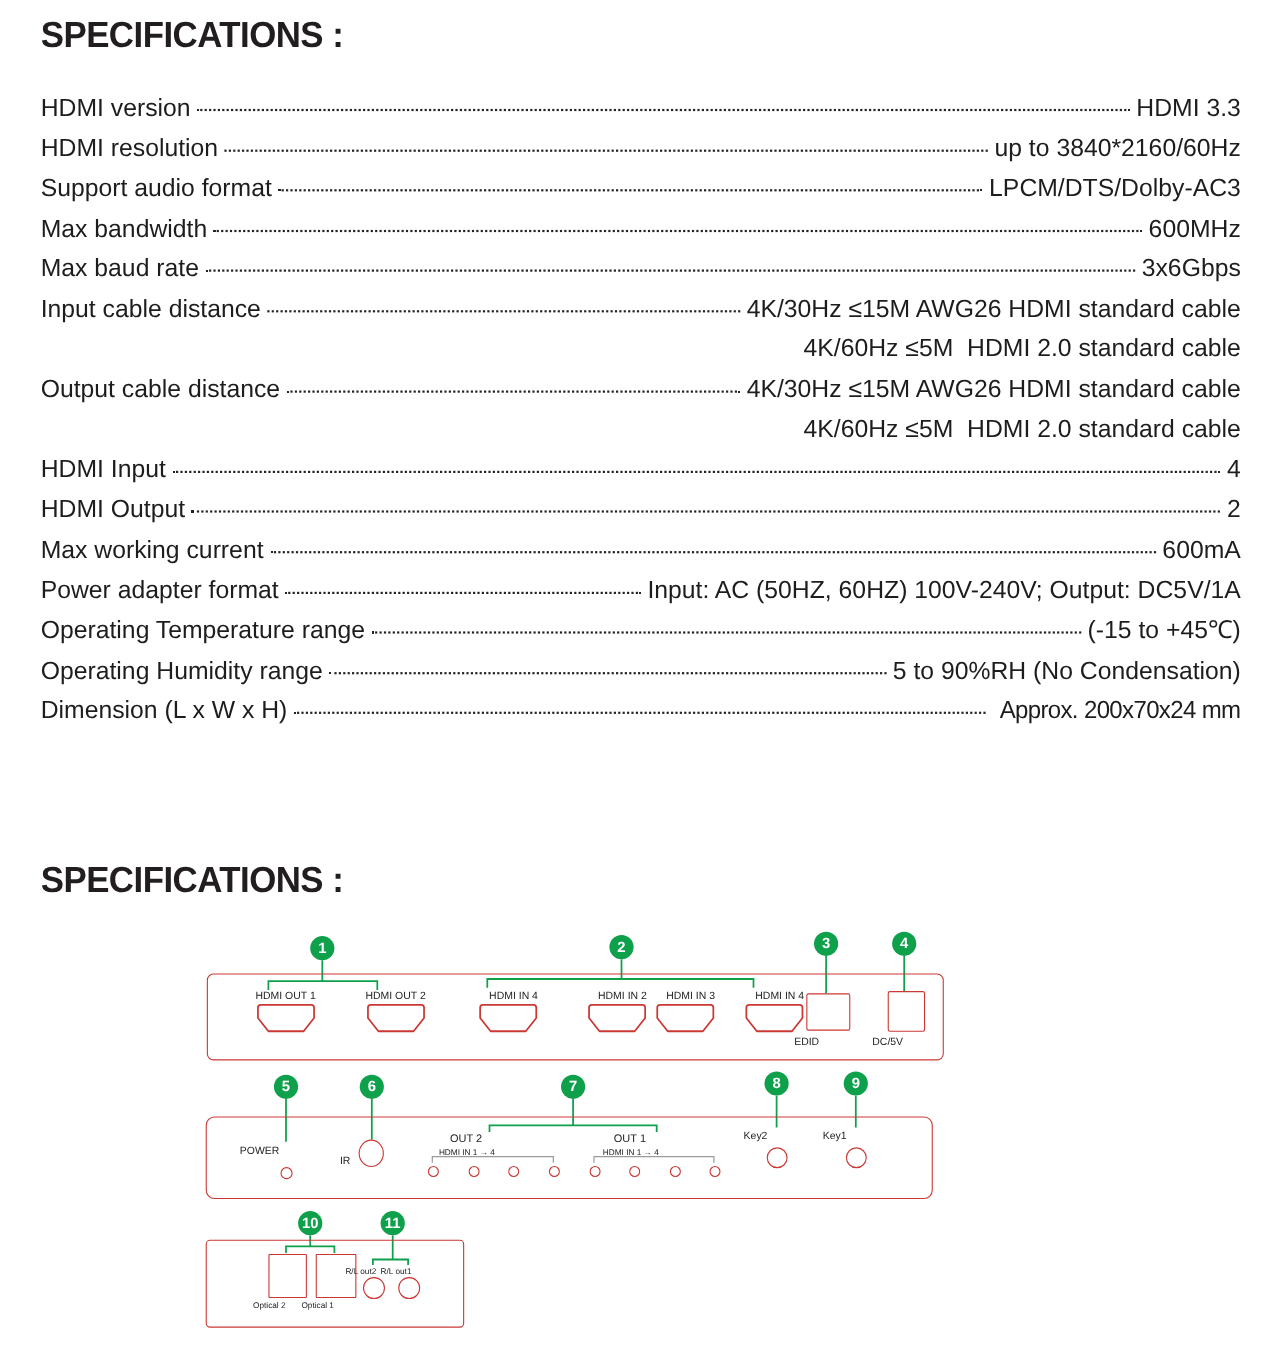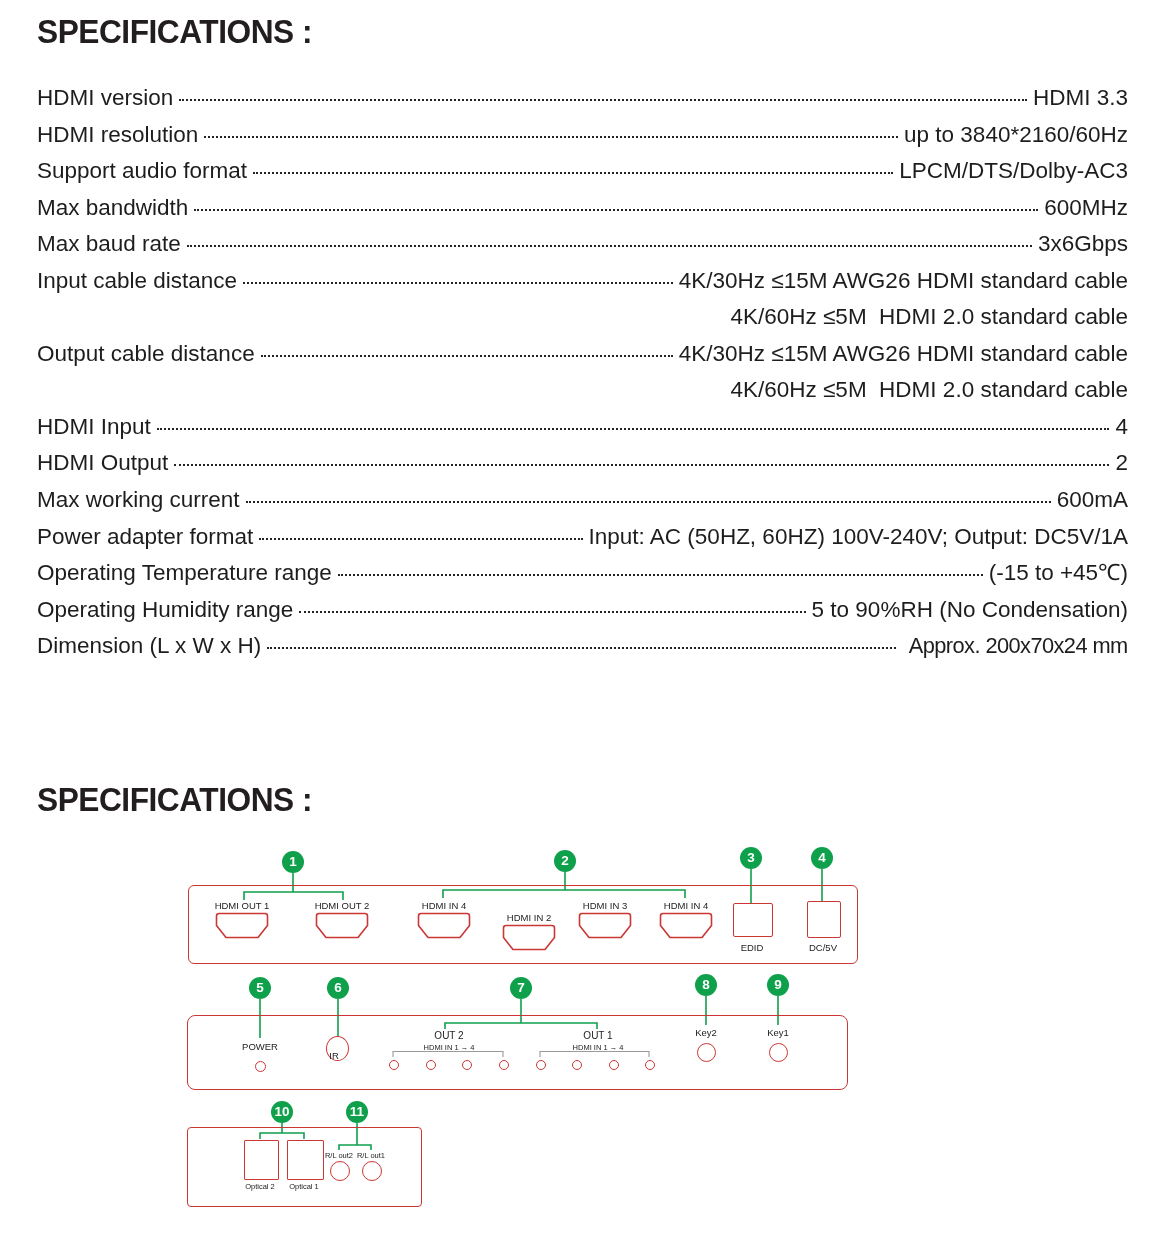--- a/index.html
+++ b/index.html
@@ -34,26 +34,26 @@
   .panel{position:absolute;border:1.6px solid #cb3834;background:transparent;}
   #top-panel{left:188px;top:55px;width:668px;height:77px;border-radius:6px;}
   #front-panel{left:187px;top:185px;width:659px;height:73px;border-radius:8px;}
   #bottom-panel{left:187px;top:297px;width:233px;height:78px;border-radius:4px;}
 
   .badge{
     position:absolute;width:22px;height:22px;border-radius:50%;
     background:#0fa04c;color:#ffffff;font-size:13.5px;font-weight:bold;
     text-align:center;line-height:22px;z-index:3;
   }
-  .dlabel{position:absolute;text-align:center;color:#222;z-index:2;}
+  .dlabel{position:absolute;text-align:left;color:#222;z-index:2;}
   .f95{font-size:9.5px;}
   .f10{font-size:10px;}
   .f75{font-size:7.5px;}
 
-  .port{position:absolute;top:70px;width:90px;text-align:center;}
+  .port{position:absolute;top:70px;width:90px;text-align:right;}
   .port .plabel{font-size:9.5px;color:#222;margin-bottom:1px;}
   .sq{position:absolute;border:1.6px solid #cb3834;border-radius:2px;background:transparent;}
   .circ{position:absolute;border:1.6px solid #cb3834;border-radius:50%;background:transparent;}
 </style>
 </head>
 <body>
 
 <h1 class="heading" id="heading1">SPECIFICATIONS :</h1>
 
 <div class="spec-list">
@@ -189,21 +189,21 @@
     <svg width="54" height="27" viewBox="0 0 54 27">
         <path d="M4 1.5 H50 Q52.5 1.5 52.5 4 V13.5 L43 25.5 H11 L1.5 13.5 V4 Q1.5 1.5 4 1.5 Z" fill="none" stroke="#cb3834" stroke-width="1.6" stroke-linejoin="round"></path>
       </svg>
   </div>
   <div class="port" style="left:399px;">
     <div class="plabel">HDMI IN 4</div>
     <svg width="54" height="27" viewBox="0 0 54 27">
         <path d="M4 1.5 H50 Q52.5 1.5 52.5 4 V13.5 L43 25.5 H11 L1.5 13.5 V4 Q1.5 1.5 4 1.5 Z" fill="none" stroke="#cb3834" stroke-width="1.6" stroke-linejoin="round"></path>
       </svg>
   </div>
-  <div class="port" style="left:484px;margin-top:12px;">
+  <div class="port" style="left:498px;">
     <div class="plabel">HDMI IN 2</div>
     <svg width="54" height="27" viewBox="0 0 54 27">
         <path d="M4 1.5 H50 Q52.5 1.5 52.5 4 V13.5 L43 25.5 H11 L1.5 13.5 V4 Q1.5 1.5 4 1.5 Z" fill="none" stroke="#cb3834" stroke-width="1.6" stroke-linejoin="round"></path>
       </svg>
   </div>
   <div class="port" style="left:560px;">
     <div class="plabel">HDMI IN 3</div>
     <svg width="54" height="27" viewBox="0 0 54 27">
         <path d="M4 1.5 H50 Q52.5 1.5 52.5 4 V13.5 L43 25.5 H11 L1.5 13.5 V4 Q1.5 1.5 4 1.5 Z" fill="none" stroke="#cb3834" stroke-width="1.6" stroke-linejoin="round"></path>
       </svg>

